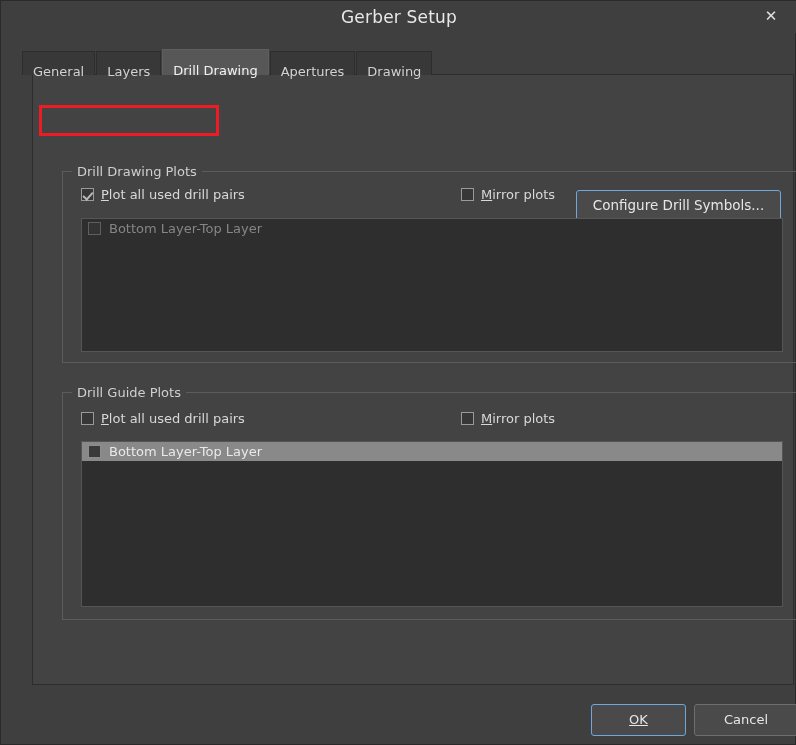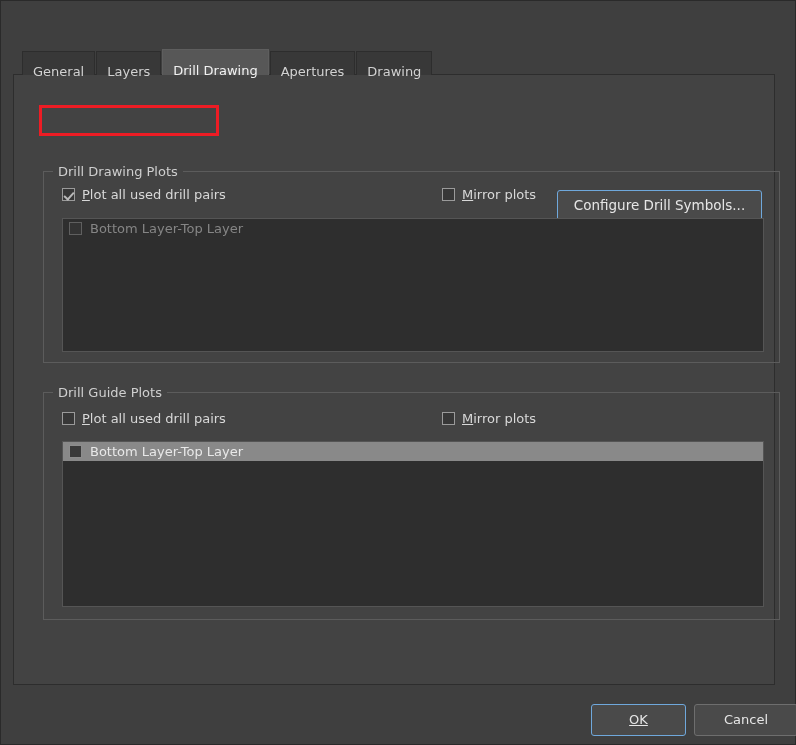--- a/index.html
+++ b/index.html
@@ -86,21 +86,21 @@
     background: #575757;
     color: #f2f2f2;
     height: 26px;
     line-height: 26px;
     border-color: #5e5e5e;
   }
 
   
   .tabpanel {
     position: absolute;
-    left: 12px;
+    left: 31px;
     top: 73px;
     width: 762px;
     height: 611px;
     background: #434343;
     border: 1px solid #2d2d2d;
     box-sizing: border-box;
   }
 
   
   .groupbox {
@@ -275,20 +275,24 @@
     top: 104px;
     width: 180px;
     height: 31px;
   }
 </style>
 </head>
 <body>
 
 <div class="dialog">
 
+  <div class="titlebar">
+    <div class="title-text">Gerber Setup</div>
+    <div class="close-btn">✕</div>
+  </div>
 
   <div class="tabbar">
     <div class="tab">General</div>
     <div class="tab">Layers</div>
     <div class="tab active">Drill Drawing</div>
     <div class="tab">Apertures</div>
     <div class="tab">Drawing</div>
   </div>
 
   <div class="tabpanel">

